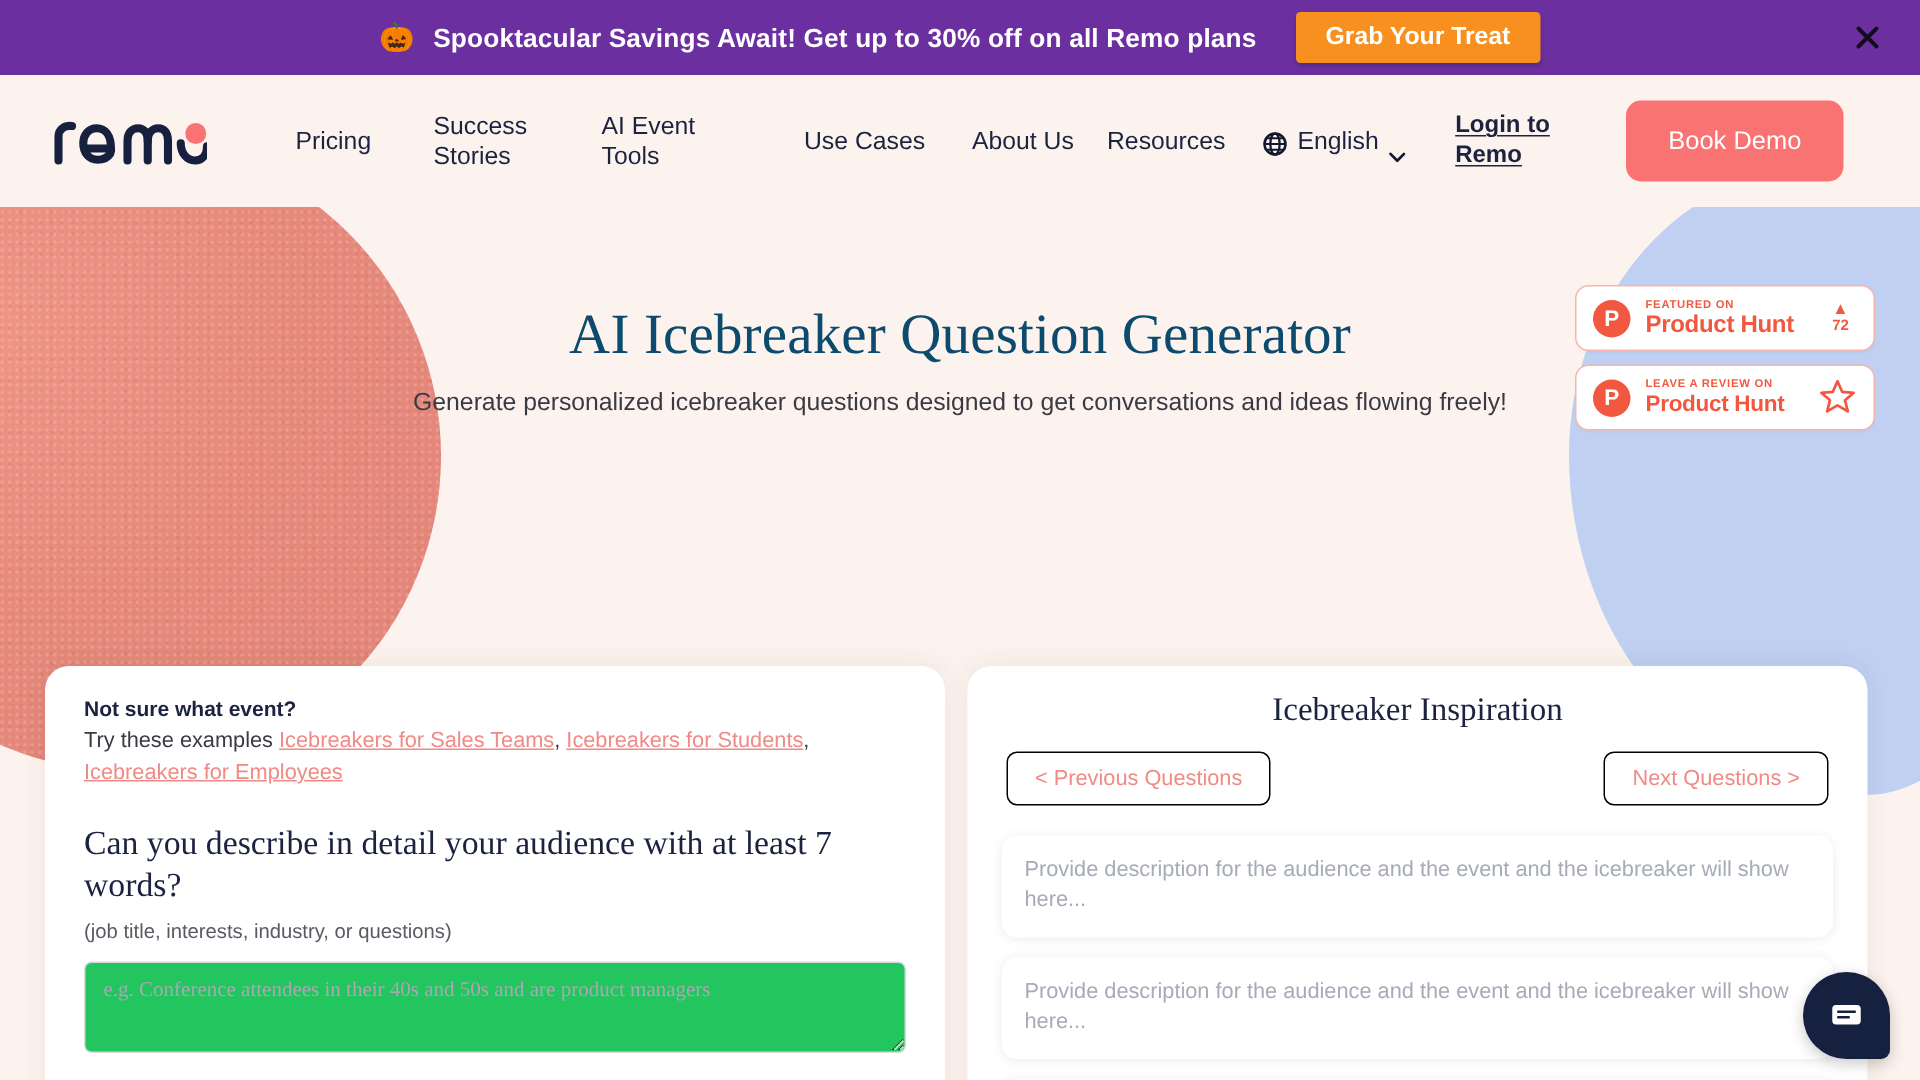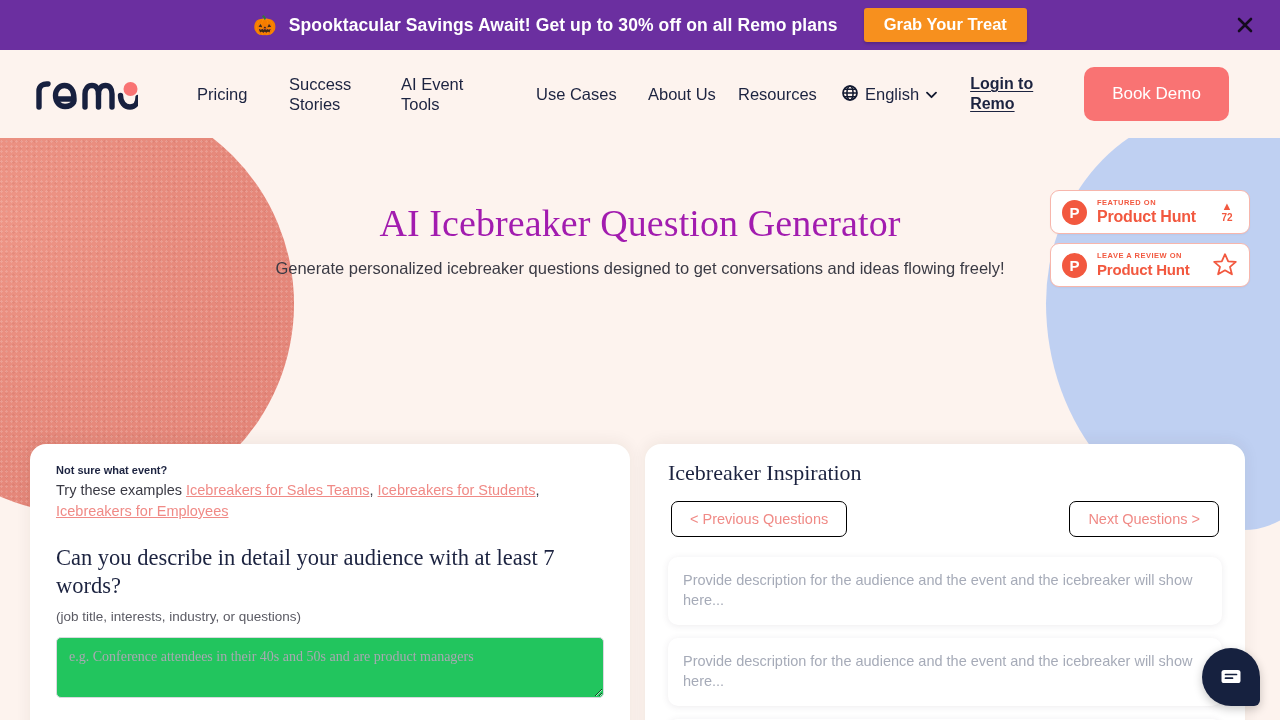--- a/index.html
+++ b/index.html
@@ -53,21 +53,21 @@
     color: #1C2340; font-size: 16.5px; line-height: 1.22;
     cursor: pointer; text-decoration: none; white-space: pre-line;
   }
   .nl-pricing   { margin-left: 45px;  width: 92px; }
   .nl-ai        { width: 108px; }
   .nl-success   { width: 112px; }
   .nl-usecases  { margin-left: 27px; width: 96px; }
   .nl-about     { margin-left: 16px; width: 90px; }
   .nl-resources { margin-left: 0px;  width: 98px; }
 
-  .lang { display:flex; align-items:flex-start; gap:7px; cursor:pointer; margin-left: 6px; }
+  .lang { display:flex; align-items:flex-end; gap:7px; cursor:pointer; margin-left: 6px; }
   .lang-label { color:#1C2340; font-size: 16.5px; }
   .globe { width:16px; height:16px; display:block; }
   .chev { width: 11px; height: 8px; display:block; }
 
   .login {
     margin-left: 33px; width: 74px;
     color:#1C2340; font-size:16px; font-weight:700; line-height:1.22;
     text-decoration: underline; text-underline-offset: 2px;
     cursor:pointer; white-space: pre-line;
   }
@@ -98,21 +98,21 @@
   .blob-blue {
     position:absolute; right:-96px; top: -28px;
     width: 330px; height: 420px;
     background: #BFD0F2;
     border-radius: 52% 48% 40% 60% / 46% 40% 60% 54%;
   }
 
   
   .hero-title {
     position: relative; z-index: 5;
-    text-align:center; color:#a21caf;
+    text-align:center; color:#0c4a6e;
     font-family: "Liberation Serif", serif;
     font-size: 38px; font-weight: 400; letter-spacing: .1px;
     padding-top: 63px;
   }
   .hero-sub {
     position: relative; z-index: 5;
     text-align:center; color:#3A3A44;
     font-size: 16.5px; margin-top: 14px;
   }
 
@@ -145,41 +145,41 @@
     position:absolute; left:0; right:0; top: 306px; z-index: 10;
     display:flex; gap: 15px; padding: 0 30px;
   }
   .card {
     background:#fff; border-radius: 16px 16px 0 0;
     box-shadow: 0 -2px 16px rgba(60,40,30,.07);
   }
   .card-left { width: 600px; padding: 20px 25px 0 26px; height: 414px; }
   .card-right { width: 600px; padding: 16px 23px 0; height: 414px; }
 
-  .hint-title { font-size: 11px; font-weight: 700; color:#1C2340; }
+  .hint-title { font-size: 14px; font-weight: 700; color:#1C2340; }
   .hint-body { font-size: 14.5px; color:#3A3A44; margin-top: 4px; line-height: 1.45; }
   .hint-link { color:#F08A86; text-decoration: underline; cursor:pointer; }
 
   .q-title {
     font-family: "Liberation Serif", serif;
     font-size: 22.5px; color:#1C2340; font-weight:400; line-height:1.26;
     margin-top: 22px;
   }
   .q-hint { font-size: 13.5px; color:#5A5A63; margin-top: 8px; }
   .q-area {
     width: 548px; height: 61px; margin-top: 13px;
     border: 1px solid #D9D9DE; border-radius: 5px;
     padding: 11px 12px; resize: vertical;
     font-family:Liberation Serif, serif; font-size: 14px; color:#1C2340;
     background:#22c55e; outline:none;
   }
   .q-area::placeholder { color:#A9A9B2; }
 
   .insp-title {
-    font-family:"Liberation Serif", serif;
+    text-align:center; font-family:"Liberation Serif", serif;
     font-size: 22px; color:#1C2340; font-weight:400;
   }
   .insp-nav { display:flex; justify-content:space-between; margin-top: 15px; padding: 0 3px; }
   .insp-btn {
     border: 1px solid #000000; background:#fff; color:#F08A86;
     font-size: 14.5px; border-radius: 7px; padding: 9px 18px; cursor:pointer;
     font-family:"Liberation Sans", sans-serif;
   }
   .insp-list { margin-top: 20px; }
   .insp-item {

